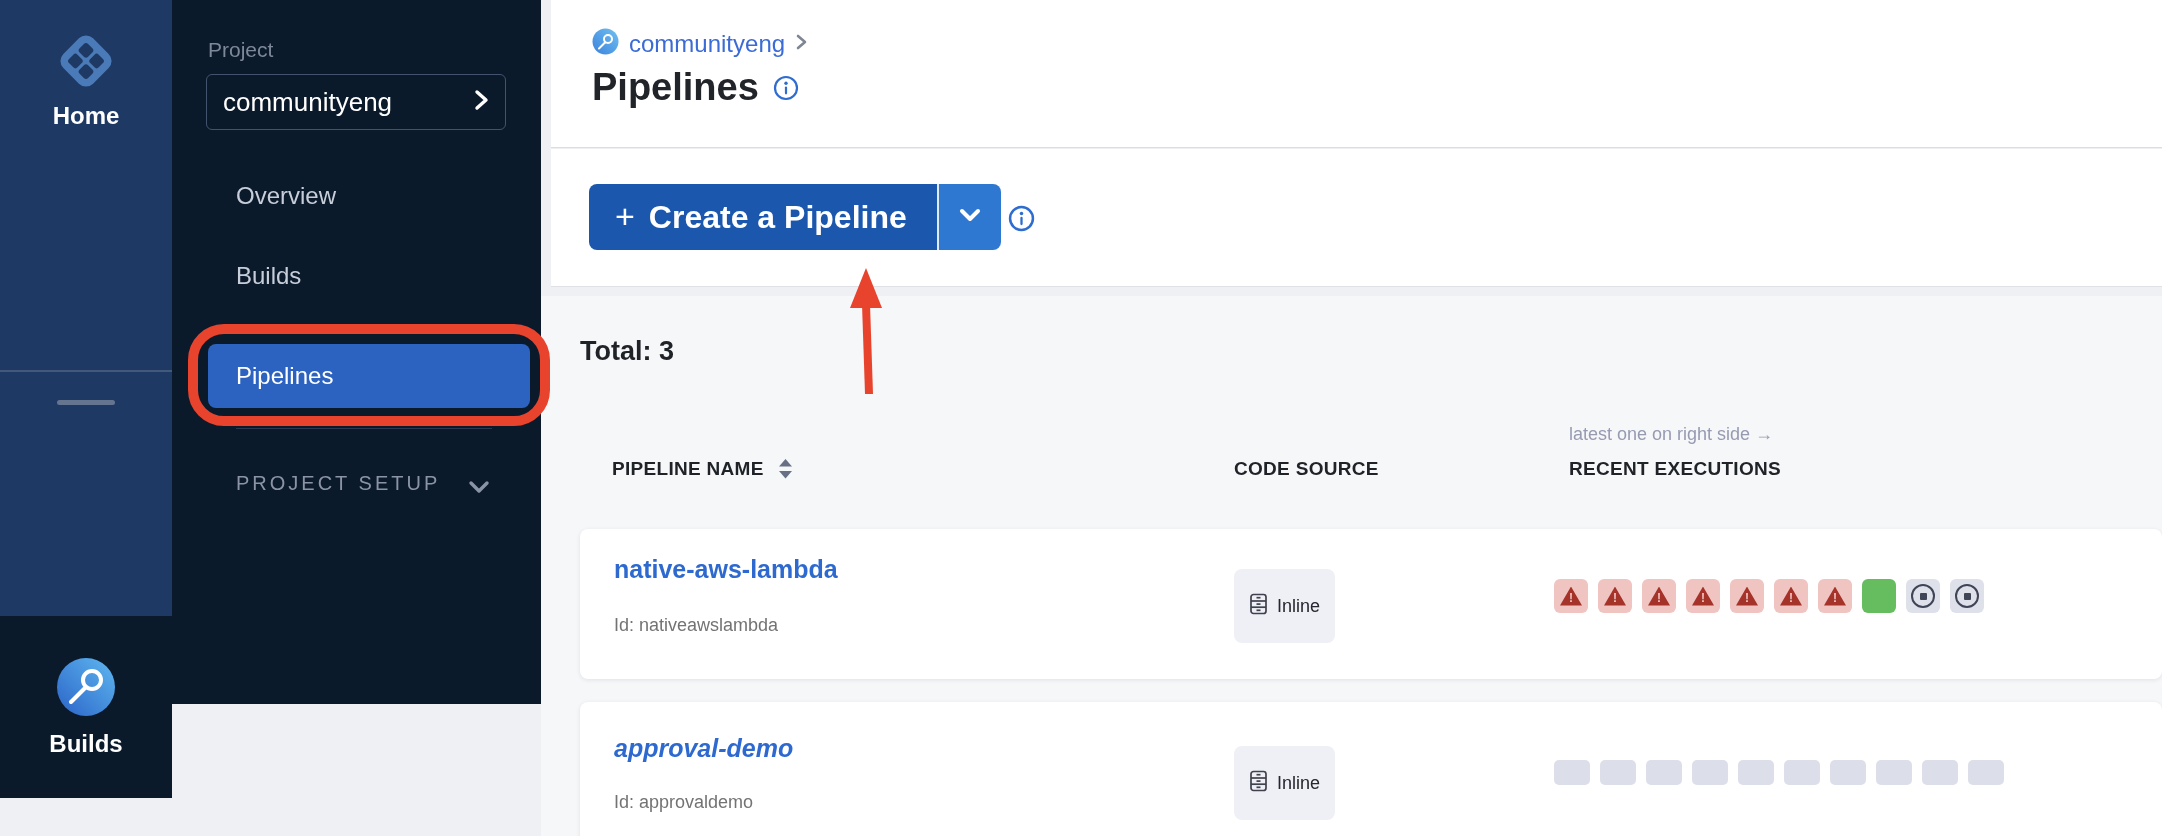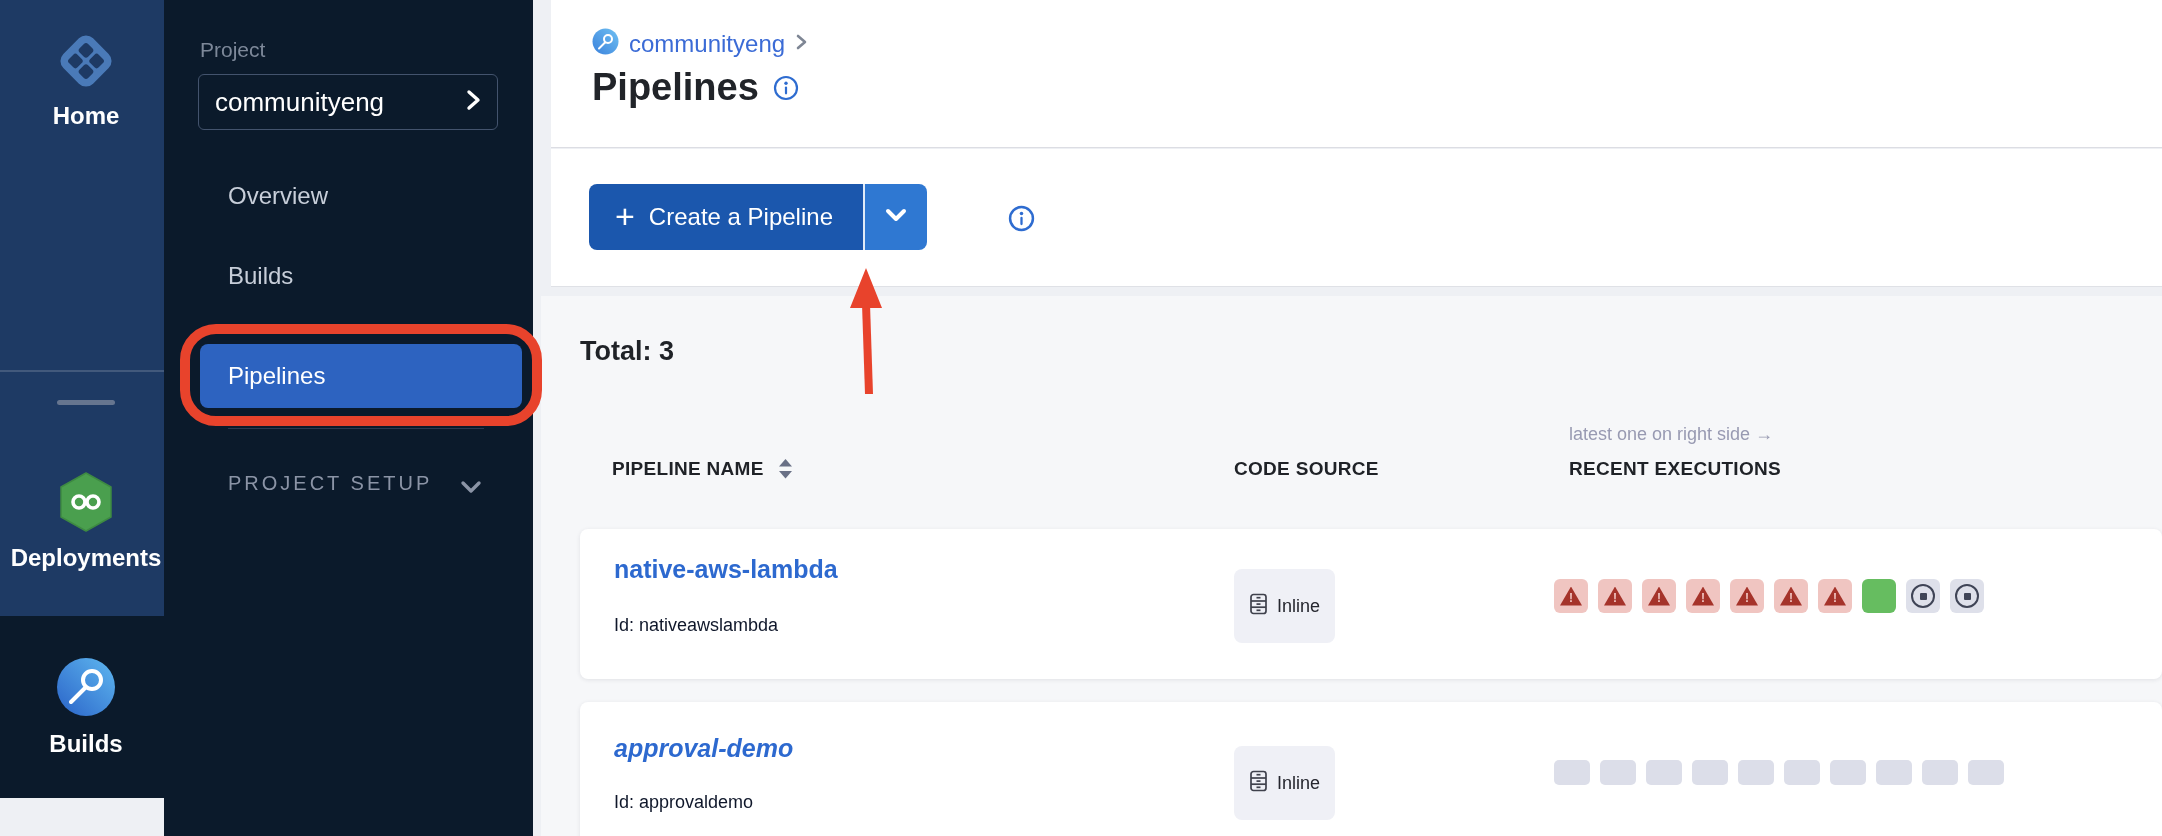--- a/index.html
+++ b/index.html
@@ -8,21 +8,21 @@
 
   
   .rail{position:absolute;left:0;top:0;width:172px;height:636px;background:#1e3a64;}
   .rail-active-bg{position:absolute;left:0;top:616px;width:172px;height:182px;background:#0b1a2b;}
   .rail-item{position:absolute;width:172px;text-align:center;color:#fff;}
   .rail-item .lbl{display:block;margin-top:6px;font-size:24px;font-weight:700;color:#fff;}
   .rail-divider-full{position:absolute;left:0;top:370px;width:172px;height:2px;background:rgba(255,255,255,0.16);}
   .rail-dash{position:absolute;left:57px;top:400px;width:58px;height:5px;border-radius:3px;background:#66758f;}
 
   
-  .subnav{position:absolute;left:164px;top:0;width:369px;height:836px;background:#0b1a2b;}
+  .subnav{position:absolute;left:172px;top:0;width:369px;height:704px;background:#0b1a2b;}
   .proj-label{position:absolute;left:36px;top:38px;font-size:21px;color:#7d8899;}
   .proj-select{position:absolute;left:34px;top:74px;width:300px;height:56px;border:1px solid #43536d;
                border-radius:6px;display:flex;align-items:center;box-sizing:border-box;padding:0 16px;cursor:pointer;}
   .proj-select .val{flex:1;color:#fff;font-size:26px;}
   .nav-item{position:absolute;left:64px;font-size:24px;color:#c7ced9;cursor:pointer;}
   .nav-active{position:absolute;left:36px;top:344px;width:322px;height:64px;background:#2d63c0;border-radius:8px;
               display:flex;align-items:center;padding-left:28px;box-sizing:border-box;cursor:pointer;}
   .nav-active .txt{color:#fff;font-size:24px;}
   .annot-ring{position:absolute;left:16px;top:324px;width:362px;height:102px;border:10px solid #e8432c;
               border-radius:36px;box-sizing:border-box;pointer-events:none;z-index:5;}
@@ -36,21 +36,21 @@
   .breadcrumb .link{color:#3b6bd6;font-size:24px;cursor:pointer;}
   .title-row{position:absolute;left:41px;top:66px;display:flex;align-items:center;gap:14px;}
   .page-title{font-size:38px;font-weight:800;color:#212429;}
 
   .main-toolbar{position:absolute;left:551px;top:149px;width:1611px;height:138px;background:#fff;
                 border-bottom:1px solid #dfe1e6;box-sizing:border-box;}
   .split-btn{position:absolute;left:38px;top:35px;height:66px;display:flex;cursor:pointer;}
   .split-main{background:#1b57ad;border-radius:8px 0 0 8px;display:flex;align-items:center;
               padding:0 30px 0 26px;gap:14px;}
   .split-main .plus{color:#fff;font-size:34px;font-weight:400;line-height:1;margin-top:-3px;}
-  .split-main .cap{color:#fff;font-size:24px;font-weight:400;}
+  .split-main .cap{color:#fff;font-size:32px;font-weight:700;}
   .split-caret{width:62px;background:#2f78d2;border-radius:0 8px 8px 0;border-left:2px solid rgba(255,255,255,.85);
                display:flex;align-items:center;justify-content:center;}
   .info-icon{display:inline-flex;cursor:pointer;}
   .toolbar-info{position:absolute;left:457px;top:56px;}
   .repo-select{position:absolute;left:520px;top:38px;width:317px;height:62px;background:#f3f4f9;
                border:1px solid #d8dae5;border-radius:8px;display:flex;align-items:center;
                box-sizing:border-box;padding:0 20px 0 24px;cursor:pointer;}
   .repo-select .val{flex:1;font-size:23px;color:#9397ac;}
 
   .content{position:absolute;left:541px;top:288px;width:1621px;height:548px;background:#f6f7f9;margin-top:8px;}
@@ -60,21 +60,21 @@
   .col-name{left:71px;display:flex;align-items:center;gap:14px;}
   .col-source{left:693px;}
   .col-exec{left:1028px;}
   .sort-icon{display:inline-flex;cursor:pointer;}
 
   .card{position:absolute;left:39px;width:1582px;background:#fff;border-radius:8px;
         box-shadow:0 1px 4px rgba(35,40,60,.10);cursor:pointer;}
   .card1{top:233px;height:150px;}
   .card2{top:406px;height:170px;}
   .p-name{position:absolute;left:34px;font-size:25px;font-weight:700;color:#2d69cf;cursor:pointer;}
-  .p-id{position:absolute;left:34px;font-size:18px;color:#0f172a;}
+  .p-id{position:absolute;left:34px;font-size:18px;color:#737373;}
   .badge{position:absolute;left:654px;display:inline-flex;align-items:center;gap:9px;background:#eff0f6;
          border-radius:8px;padding:24px 15px;}
   .badge .btxt{font-size:18px;color:#25262e;}
   .exec-strip{position:absolute;left:974px;display:flex;gap:10px;}
   .exec{width:34px;height:34px;border-radius:6px;display:flex;align-items:center;justify-content:center;}
   .exec-failed{background:#f0c5c1;}
   .exec-failed .tri{width:22px;height:19px;clip-path:polygon(50% 0,100% 100%,0 100%);background:#a5332a;
         color:#f0c5c1;font-size:12px;font-weight:700;display:flex;align-items:flex-end;justify-content:center;
         line-height:1;padding-bottom:2px;box-sizing:border-box;}
   .exec-success{background:#66bd60;}
@@ -106,30 +106,20 @@
           </g>
         </svg>
       </span>
       <span class="lbl">Home</span>
     </div>
 
 
     <div class="rail-divider-full"></div>
     <div class="rail-dash"></div>
 
-    <div class="rail-item" style="top:470px;">
-      <span>
-        <svg width="62" height="64" viewBox="0 0 62 64">
-          <path d="M31 3 L56 17 V47 L31 61 L6 47 V17 Z" fill="#4a9f4e" stroke="#3e8a42" stroke-width="1.5" stroke-linejoin="round"></path>
-          <circle cx="24" cy="32" r="6" fill="none" stroke="#fff" stroke-width="3.6"></circle>
-          <circle cx="38" cy="32" r="6" fill="none" stroke="#fff" stroke-width="3.6"></circle>
-        </svg>
-      </span>
-      <span class="lbl">Deployments</span>
-    </div>
 
     <div class="rail-item" style="top:654px;">
       <span>
         <svg width="64" height="66" viewBox="0 0 64 66">
           <defs>
             <linearGradient id="bgrad" x1="0" y1="1" x2="1" y2="0">
               <stop offset="0" stop-color="#2a63c8"></stop>
                 <stop offset="1" stop-color="#5fb8f0"></stop>
             </linearGradient>
           </defs>

